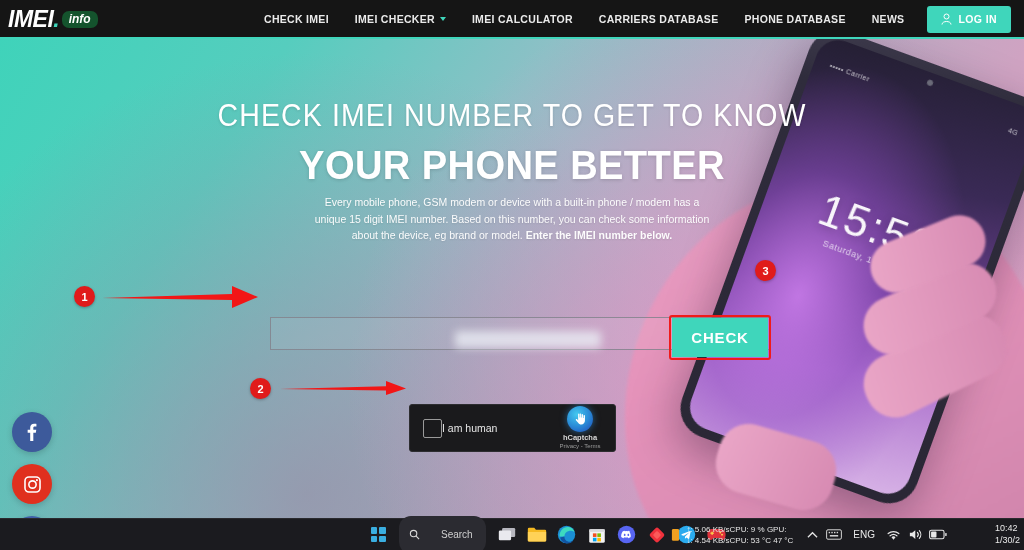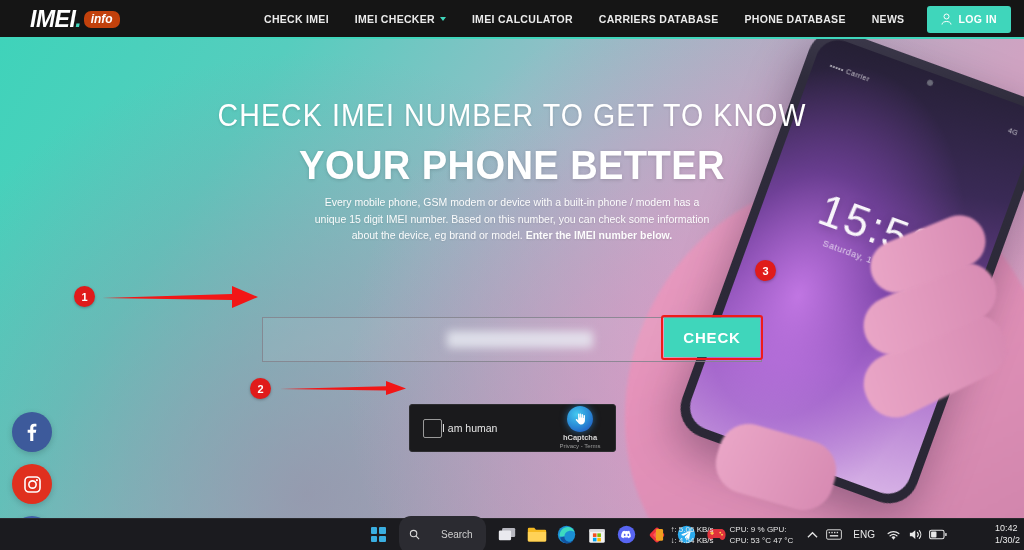--- a/index.html
+++ b/index.html
@@ -15,28 +15,28 @@
 
   
   .navbar {
     position:absolute; left:0; top:0; width:1024px; height:38px;
     background:#151515;
     display:flex; align-items:center;
     z-index:40;
   }
   .nav-underline { position:absolute; left:0; top:37px; width:1024px; height:2px; background:#3fd6bb; z-index:41; }
 
-  .logo { display:flex; align-items:center; margin-left:30px; height:38px; }
+  .logo { display:flex; align-items:center; margin-left:8px; height:38px; }
   .logo-text {
     color:#fff; font-size:23px; font-weight:bold; font-style:italic;
     letter-spacing:-0.5px; font-family:"Liberation Sans", sans-serif;
   }
   .logo-dot { color:#3fd6bb; font-size:23px; font-weight:bold; font-style:italic; }
   .logo-badge {
-    background:#c2410c; color:#fff; font-size:12px; font-weight:bold; font-style:italic;
+    background:#14532d; color:#fff; font-size:12px; font-weight:bold; font-style:italic;
     padding:2px 7px 3px 7px; border-radius:7px; margin-left:2px; line-height:1;
   }
 
   .nav-links { display:flex; align-items:center; margin-left:auto; height:38px; }
   .nav-item {
     color:#eaeaea; font-size:10.5px; font-weight:bold; letter-spacing:0.3px;
     padding:0 13px; height:38px; display:flex; align-items:center;
     text-transform:uppercase; cursor:pointer; white-space:nowrap;justify-content:center;
   }
   .caret {
@@ -132,21 +132,21 @@
   .hero-desc {
     position:absolute; left:50%; top:156px; transform:translateX(-50%);
     width:400px; text-align:center;
     color:rgba(255,255,255,0.96); font-size:10.5px; line-height:16.5px;
     text-shadow:0 1px 2px rgba(0,0,0,0.10);
   }
   .hero-desc b { font-weight:bold; }
 
   
   .imei-box {
-    position:absolute; left:262px; top:279px; width:500px; height:45px;
+    position:absolute; left:270px; top:279px; width:500px; height:33px;
     border:1px solid rgba(130,130,140,0.85);
     background:rgba(255,255,255,0.07);
     display:flex; 
   }
   .imei-input {
     flex:1; height:43px; border:none; outline:none; background:transparent;
     font-size:12px; color:#fff; text-align:center; padding:0 14px;
     font-family:"Liberation Sans", sans-serif;
   }
   .imei-input::placeholder { color:rgba(255,255,255,0.78); }
@@ -221,21 +221,21 @@
   }
   .tb-search {
     display:flex; align-items:center; gap:21px; height:38px;
     background:#2b2b31; border-radius:12px; padding:0 13px 0 10px;
     color:#cfcfcf; font-size:10px; margin:0 4px; cursor:pointer;
   }
   .win-logo { display:grid; grid-template-columns:1fr 1fr; grid-gap:2px; width:15px; height:15px; }
   .win-logo i { background:#3aaee0; display:block; border-radius:1px; }
 
   .tb-right { position:absolute; right:4px; display:flex; align-items:center; height:32px; }
-  .netmon { color:#e6e6e6; font-size:8px; line-height:11px; text-align:right; margin-right:16px; white-space:nowrap; }
+  .netmon { color:#e6e6e6; font-size:8px; line-height:11px; text-align:right; margin-right:0; white-space:nowrap; }
   .cpumon { color:#e6e6e6; font-size:8px; line-height:11px; text-align:left; margin-right:8px; white-space:nowrap; }
   .tray-ico {
     width:22px; height:26px; display:flex; align-items:center; justify-content:center;
     cursor:pointer; border-radius:3px;
   }
   .tb-lang { color:#e9e9e9; font-size:10px; padding:0 8px; cursor:pointer; }
   .tb-clock { color:#e9e9e9; font-size:9px; line-height:11.5px; text-align:left; padding-left:6px; cursor:pointer; white-space:nowrap;margin-left:40px; }
 </style>
 </head>
 <body>

